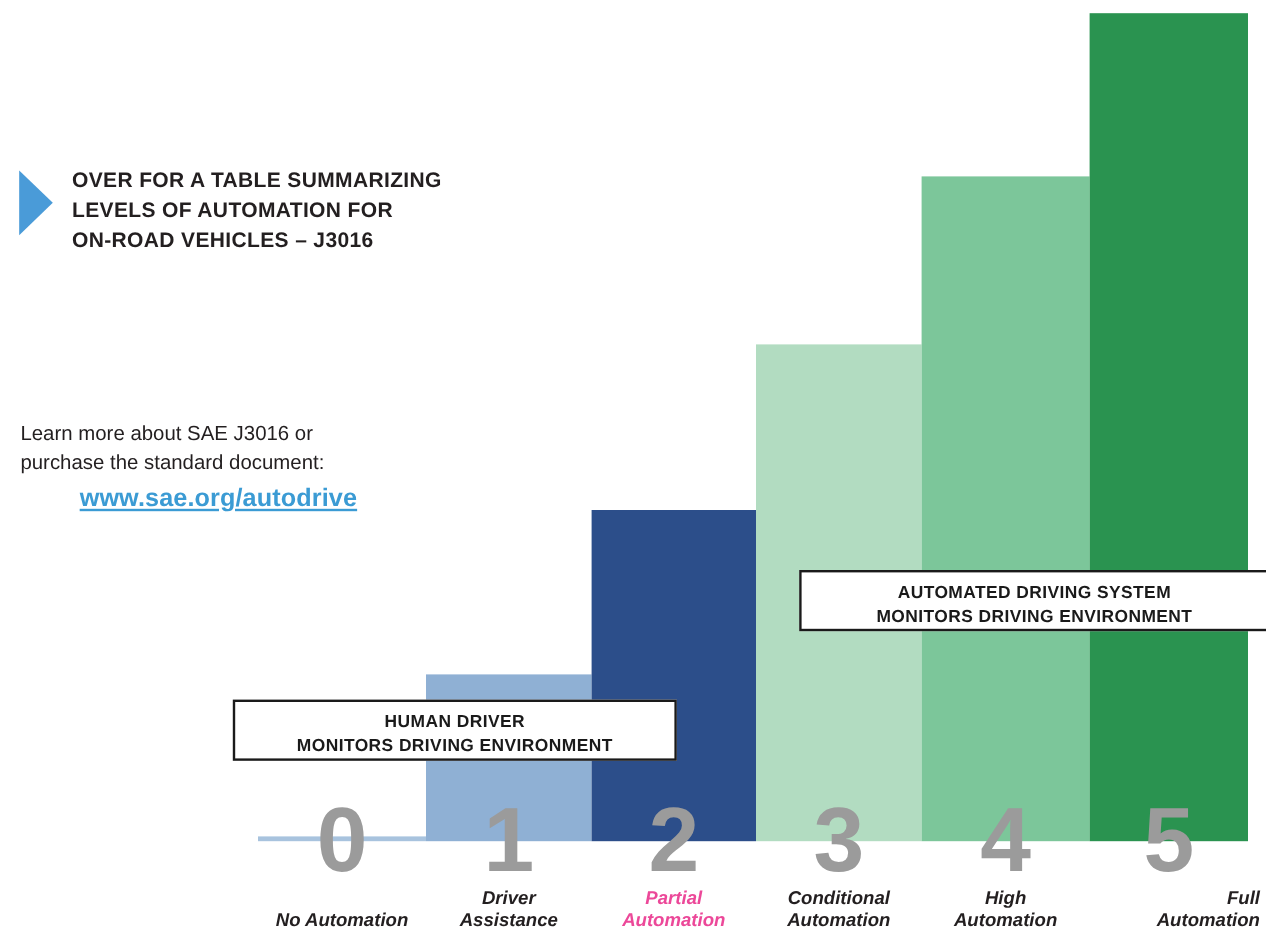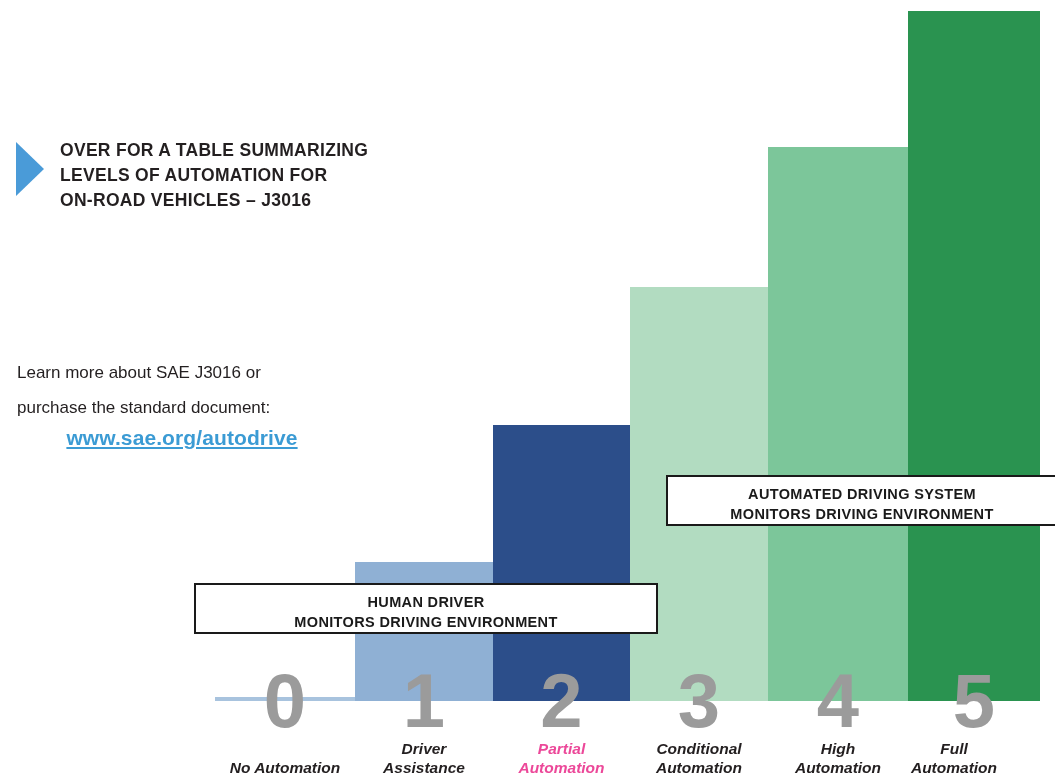--- a/index.html
+++ b/index.html
@@ -35,42 +35,42 @@
     line-height:25px;
     color:#231f20;
   }
   .headline .ln{display:block;white-space:nowrap;}
 
   
   .learn{
     position:absolute;left:17px;top:350px;width:330px;
     color:#231f20;
   }
-  .learn .lm-line{display:block;font-size:17px;line-height:24px;white-space:nowrap;margin-top:11px;}
+  .learn .lm-line{display:block;font-size:17px;line-height:24px;white-space:nowrap;}
   .learn .url{
     display:block;margin-top:6px;
     font-size:21px;font-weight:bold;color:#3b9bd4;
     white-space:nowrap;letter-spacing:.1px;text-align:center;
   }
 
   
   .mbox{
     position:absolute;
     background:#ffffff;
     border:2px solid #1a1a1a;
     box-sizing:border-box;
     text-align:center;
     font-size:14.5px;font-weight:bold;
     letter-spacing:.35px;
     line-height:20px;
     color:#1a1a1a;
     padding-top:7px;
   }
   .mbox span{display:block;white-space:nowrap;}
-  .mbox-human{left:194px;top:583px;width:464px;height:51px;}
+  .mbox-human{left:194px;top:583px;width:370px;height:51px;}
   .mbox-ads{left:666px;top:475px;width:392px;height:51px;}
 
   
   .lvlnum{
     position:absolute;
     bottom:44px;
     width:140px;
     text-align:center;
     font-size:76px;
     font-weight:bold;
@@ -130,21 +130,21 @@
       <span>Automation</span>
     </div>
     <div class="lvlcap" style="left: 623px; color: rgb(35, 31, 32); margin-top: 44px;">
       <span>Conditional</span>
       <span>Automation</span>
     </div>
     <div class="lvlcap" style="left: 762px; color: rgb(35, 31, 32);">
       <span>High</span>
       <span>Automation</span>
     </div>
-    <div class="lvlcap" style="left: 878px; color: rgb(35, 31, 32);">
+    <div class="lvlcap" style="left: 898px; color: rgb(35, 31, 32); text-align: right;">
       <span>Full</span>
       <span>Automation</span>
     </div>
   </div>
 
   <div class="mbox mbox-human">
     <span>HUMAN DRIVER</span>
     <span>MONITORS DRIVING ENVIRONMENT</span>
   </div>
 

